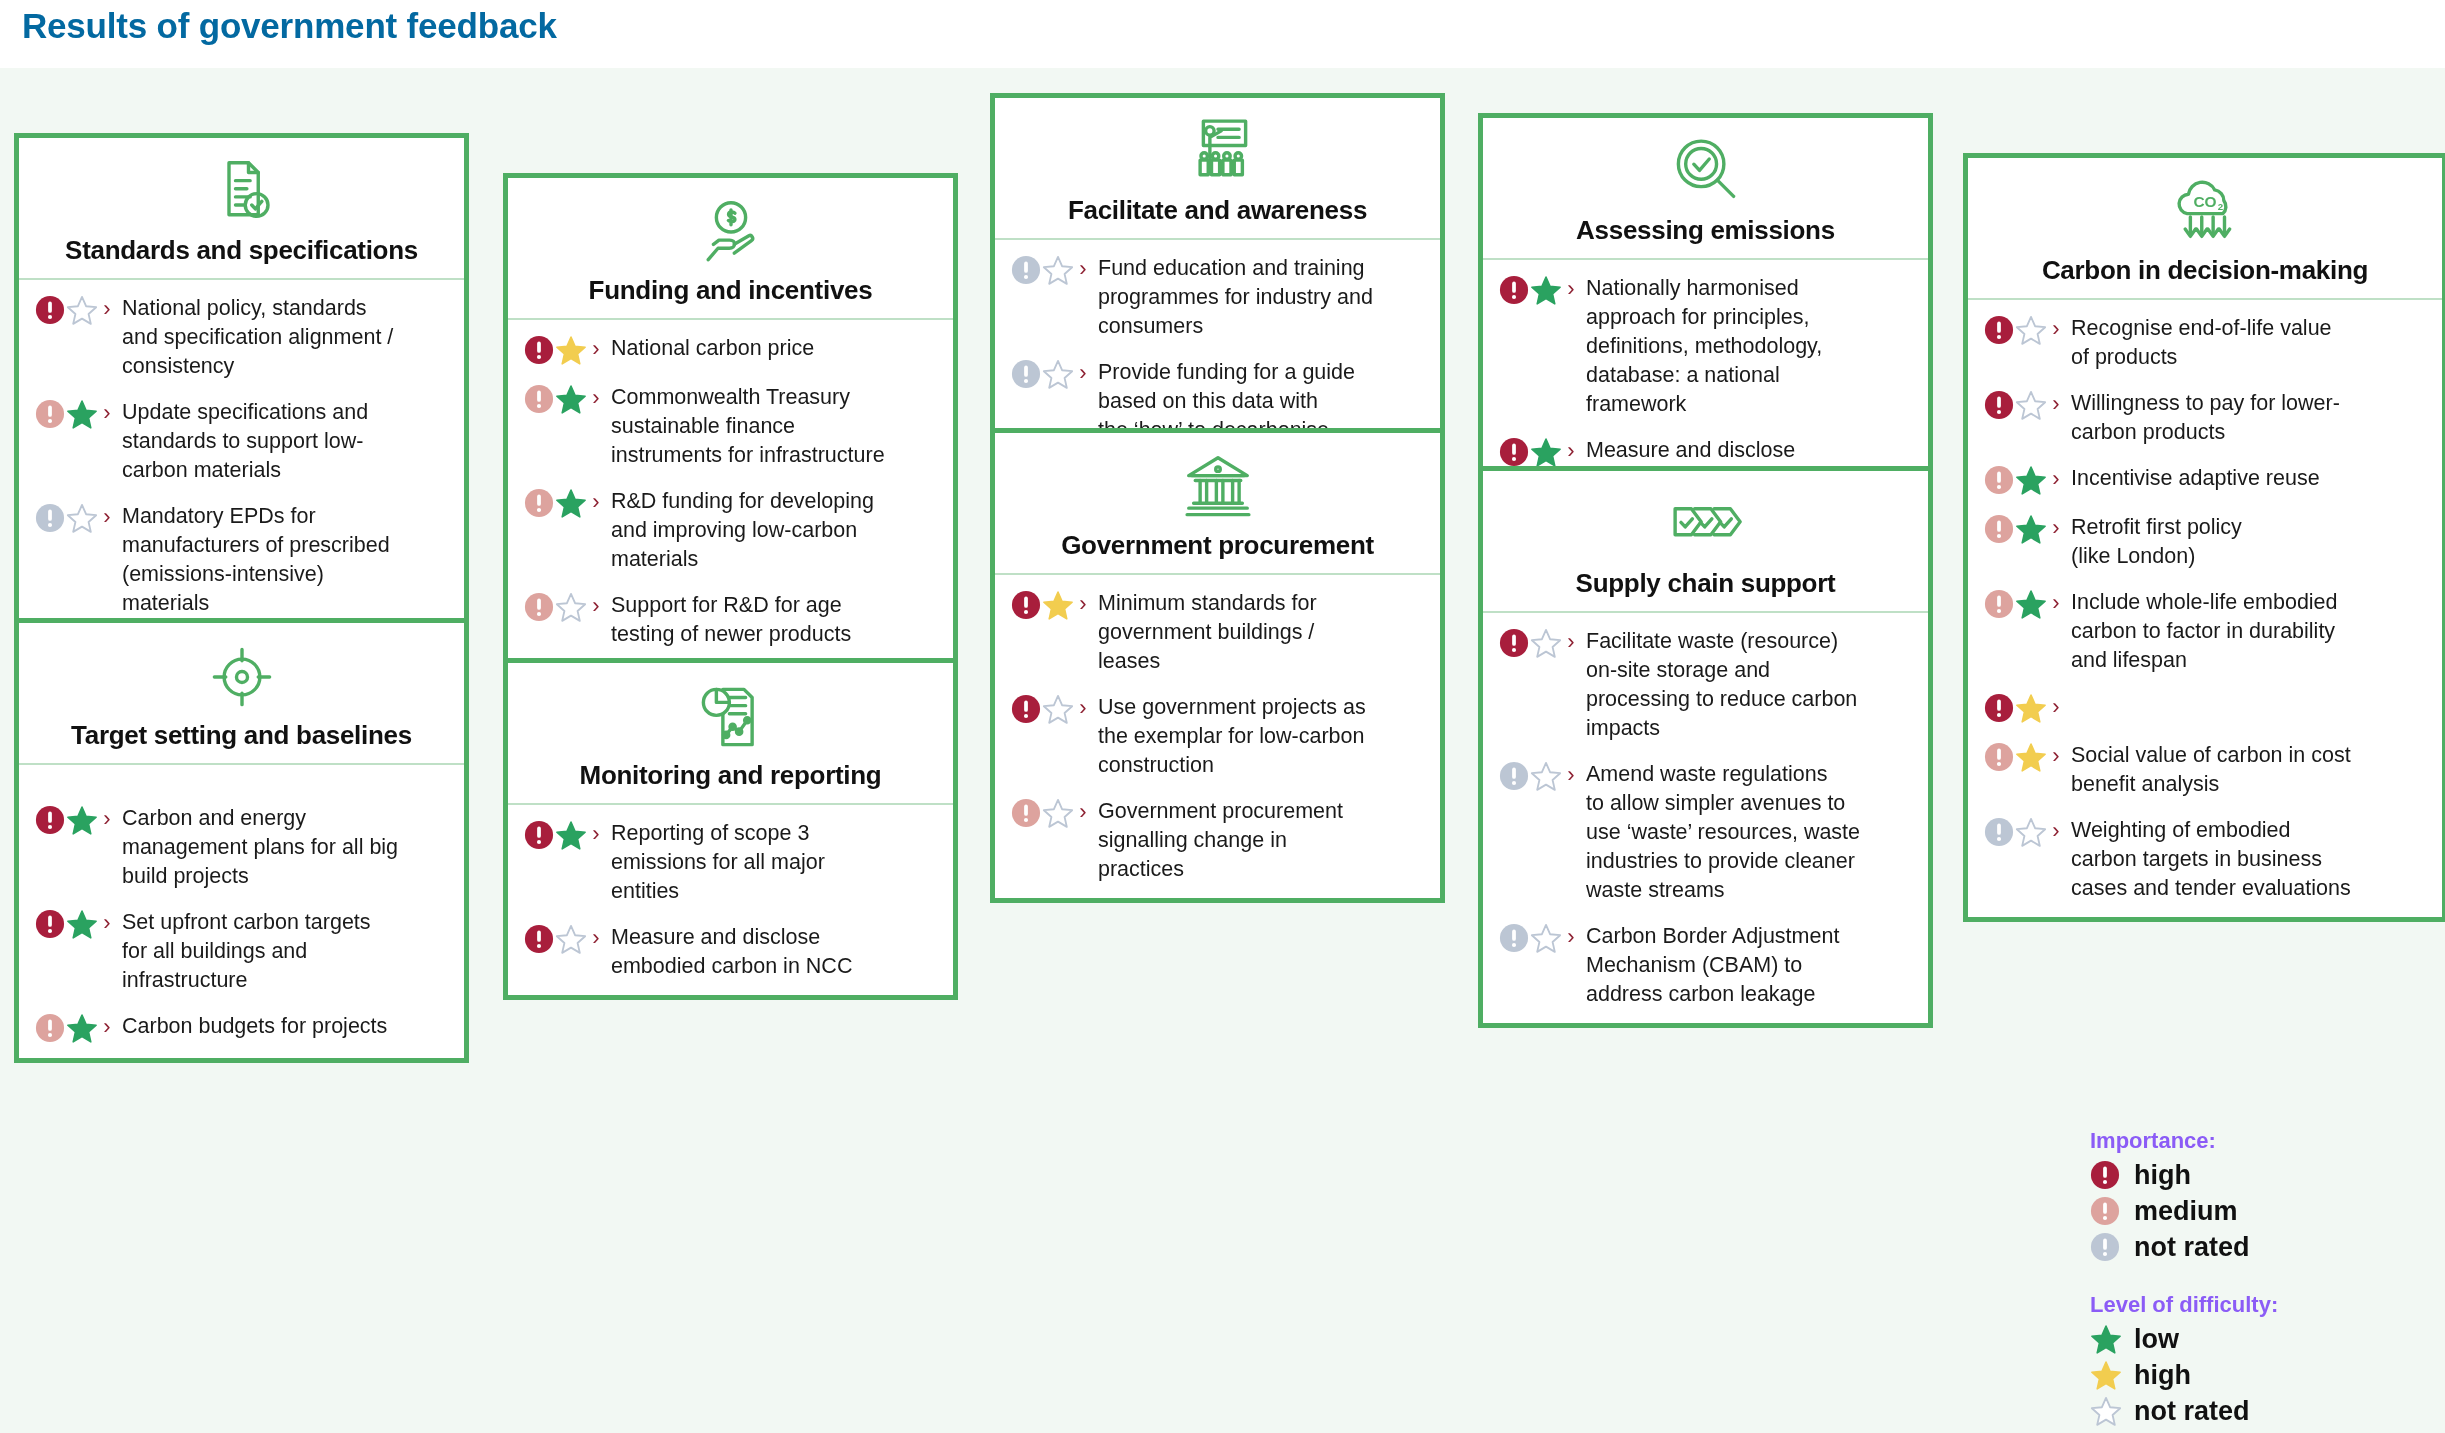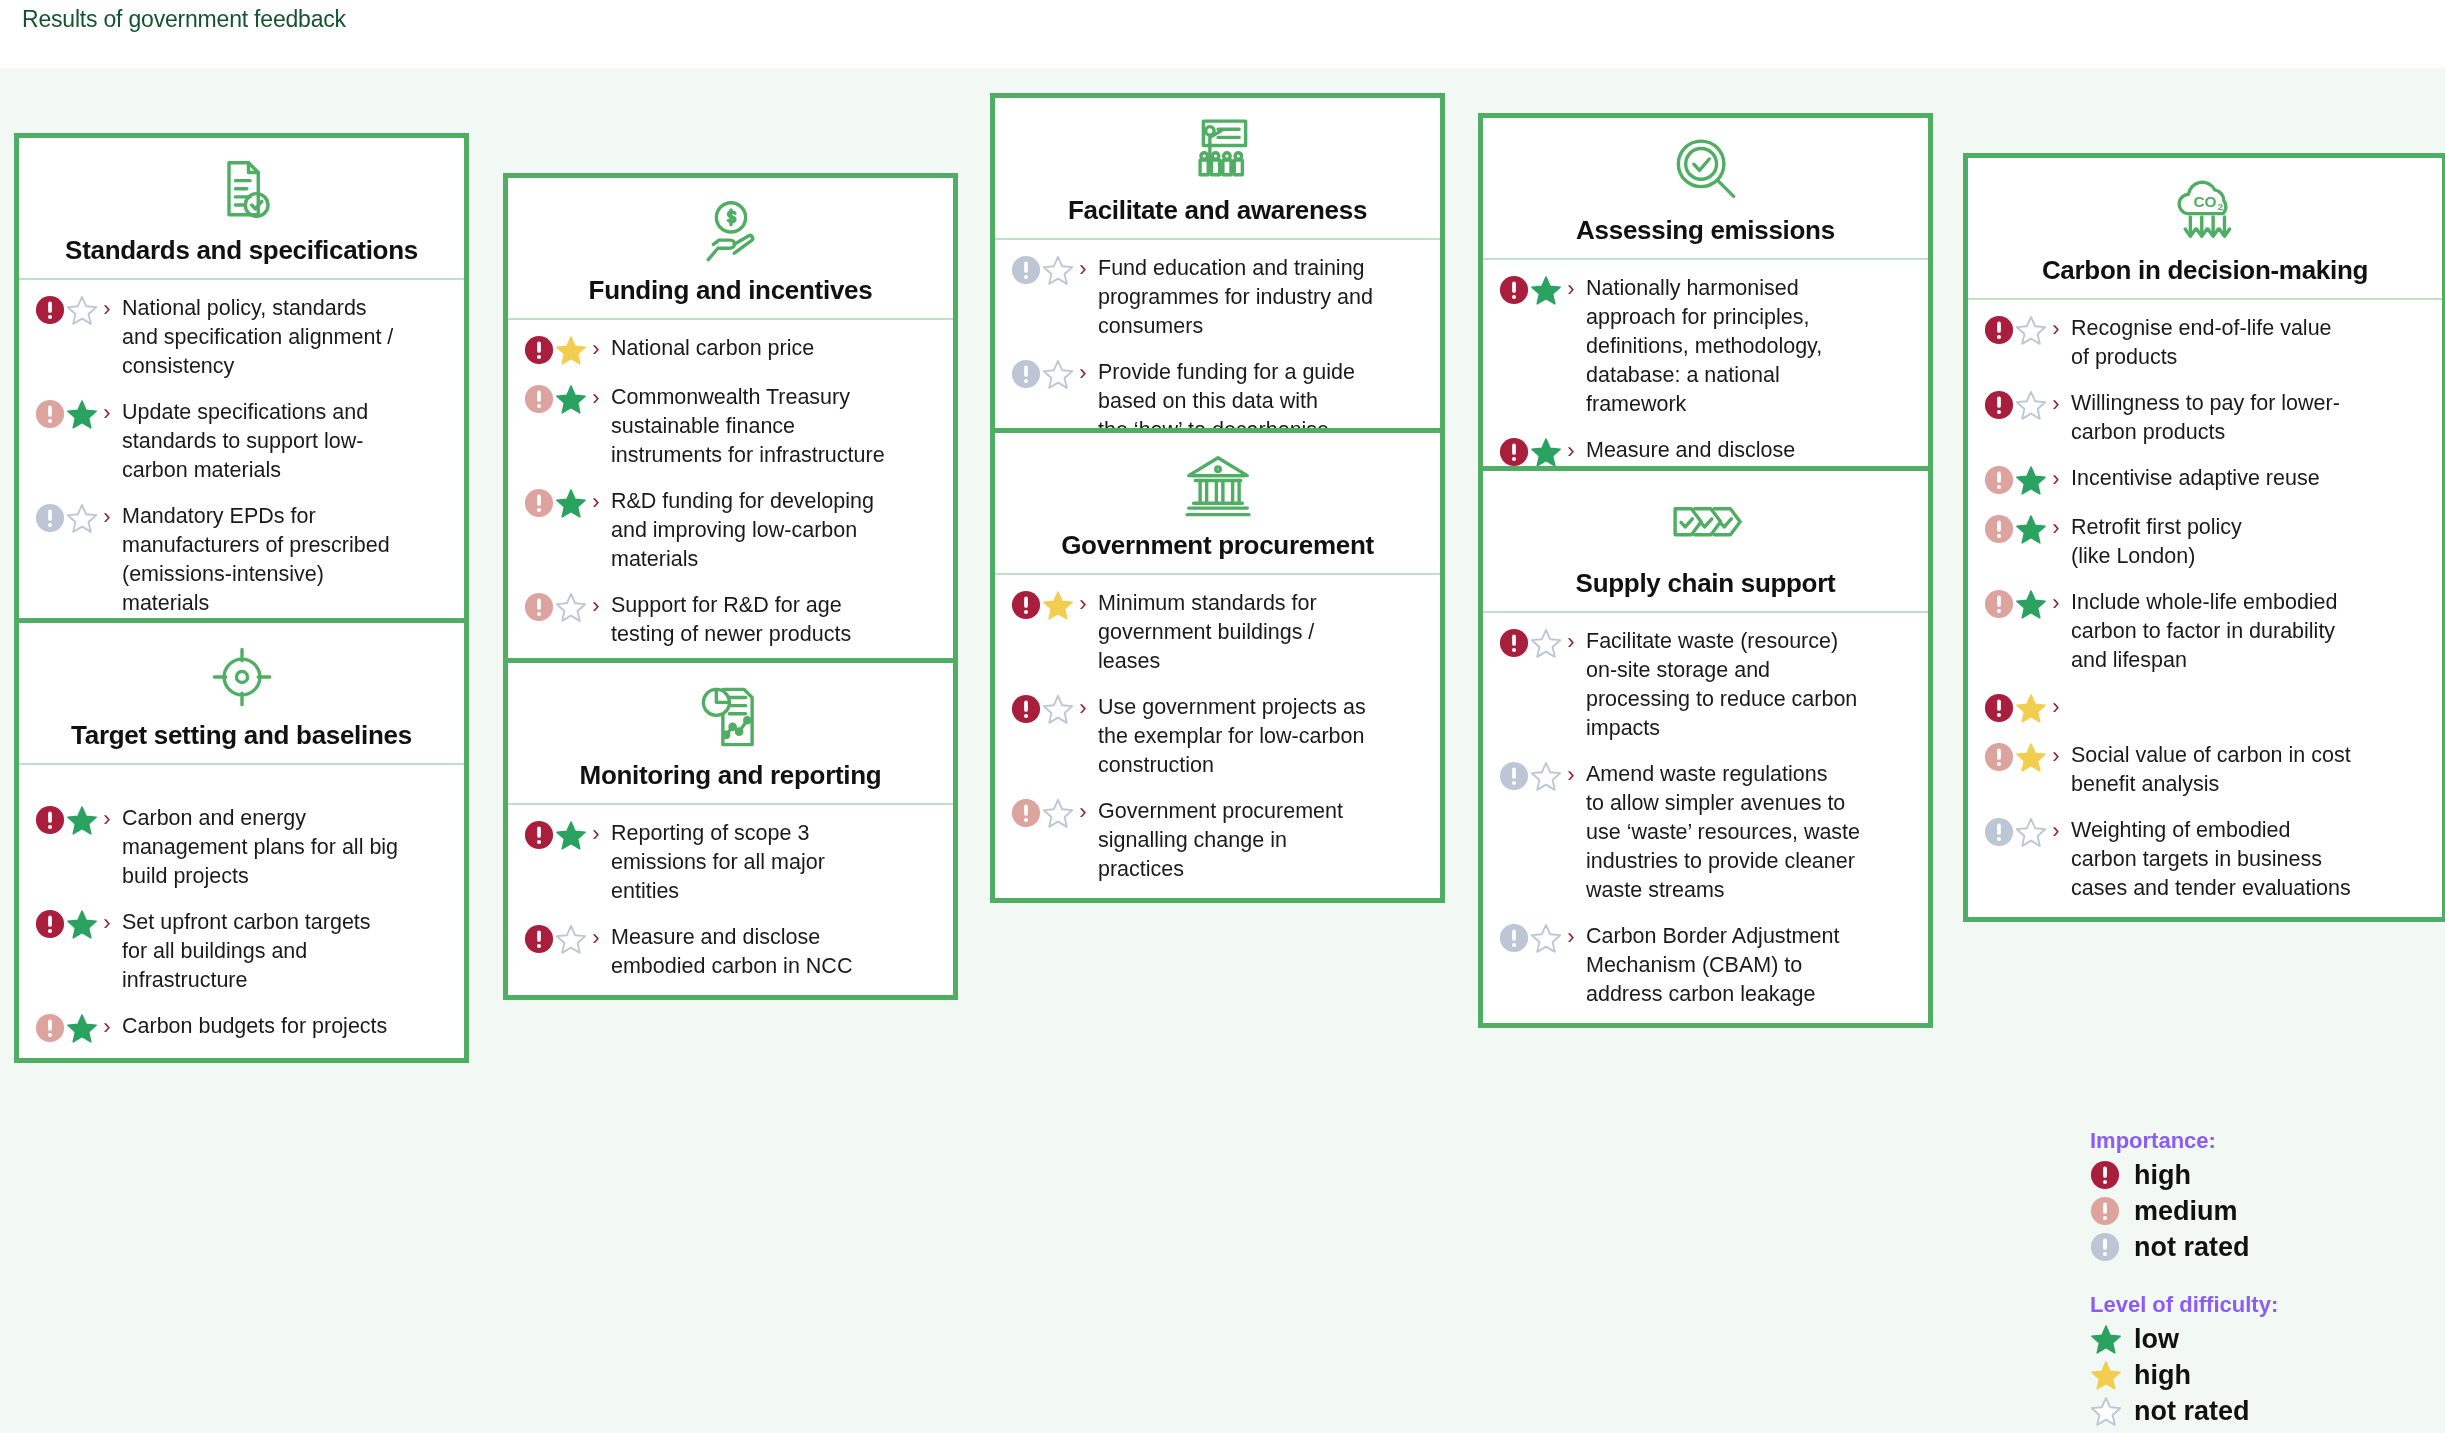--- a/index.html
+++ b/index.html
@@ -10,23 +10,23 @@
   }
   #page {
     position: relative;
     width: 2445px; height: 1433px;
     background: #ffffff;
     overflow: hidden;
   }
   #page-title {
     position: absolute;
     left: 22px; top: 6px;
-    font-size: 23px;
-    font-weight: normal;
-    color: #14532d;
+    font-size: 35px;
+    font-weight: bold;
+    color: #0369a1;
     letter-spacing: -0.2px;
   }
   #canvas {
     position: absolute;
     left: 0; top: 68px;
     width: 2445px; height: 1365px;
     background: #f2f8f3;
   }
   
   .card {

